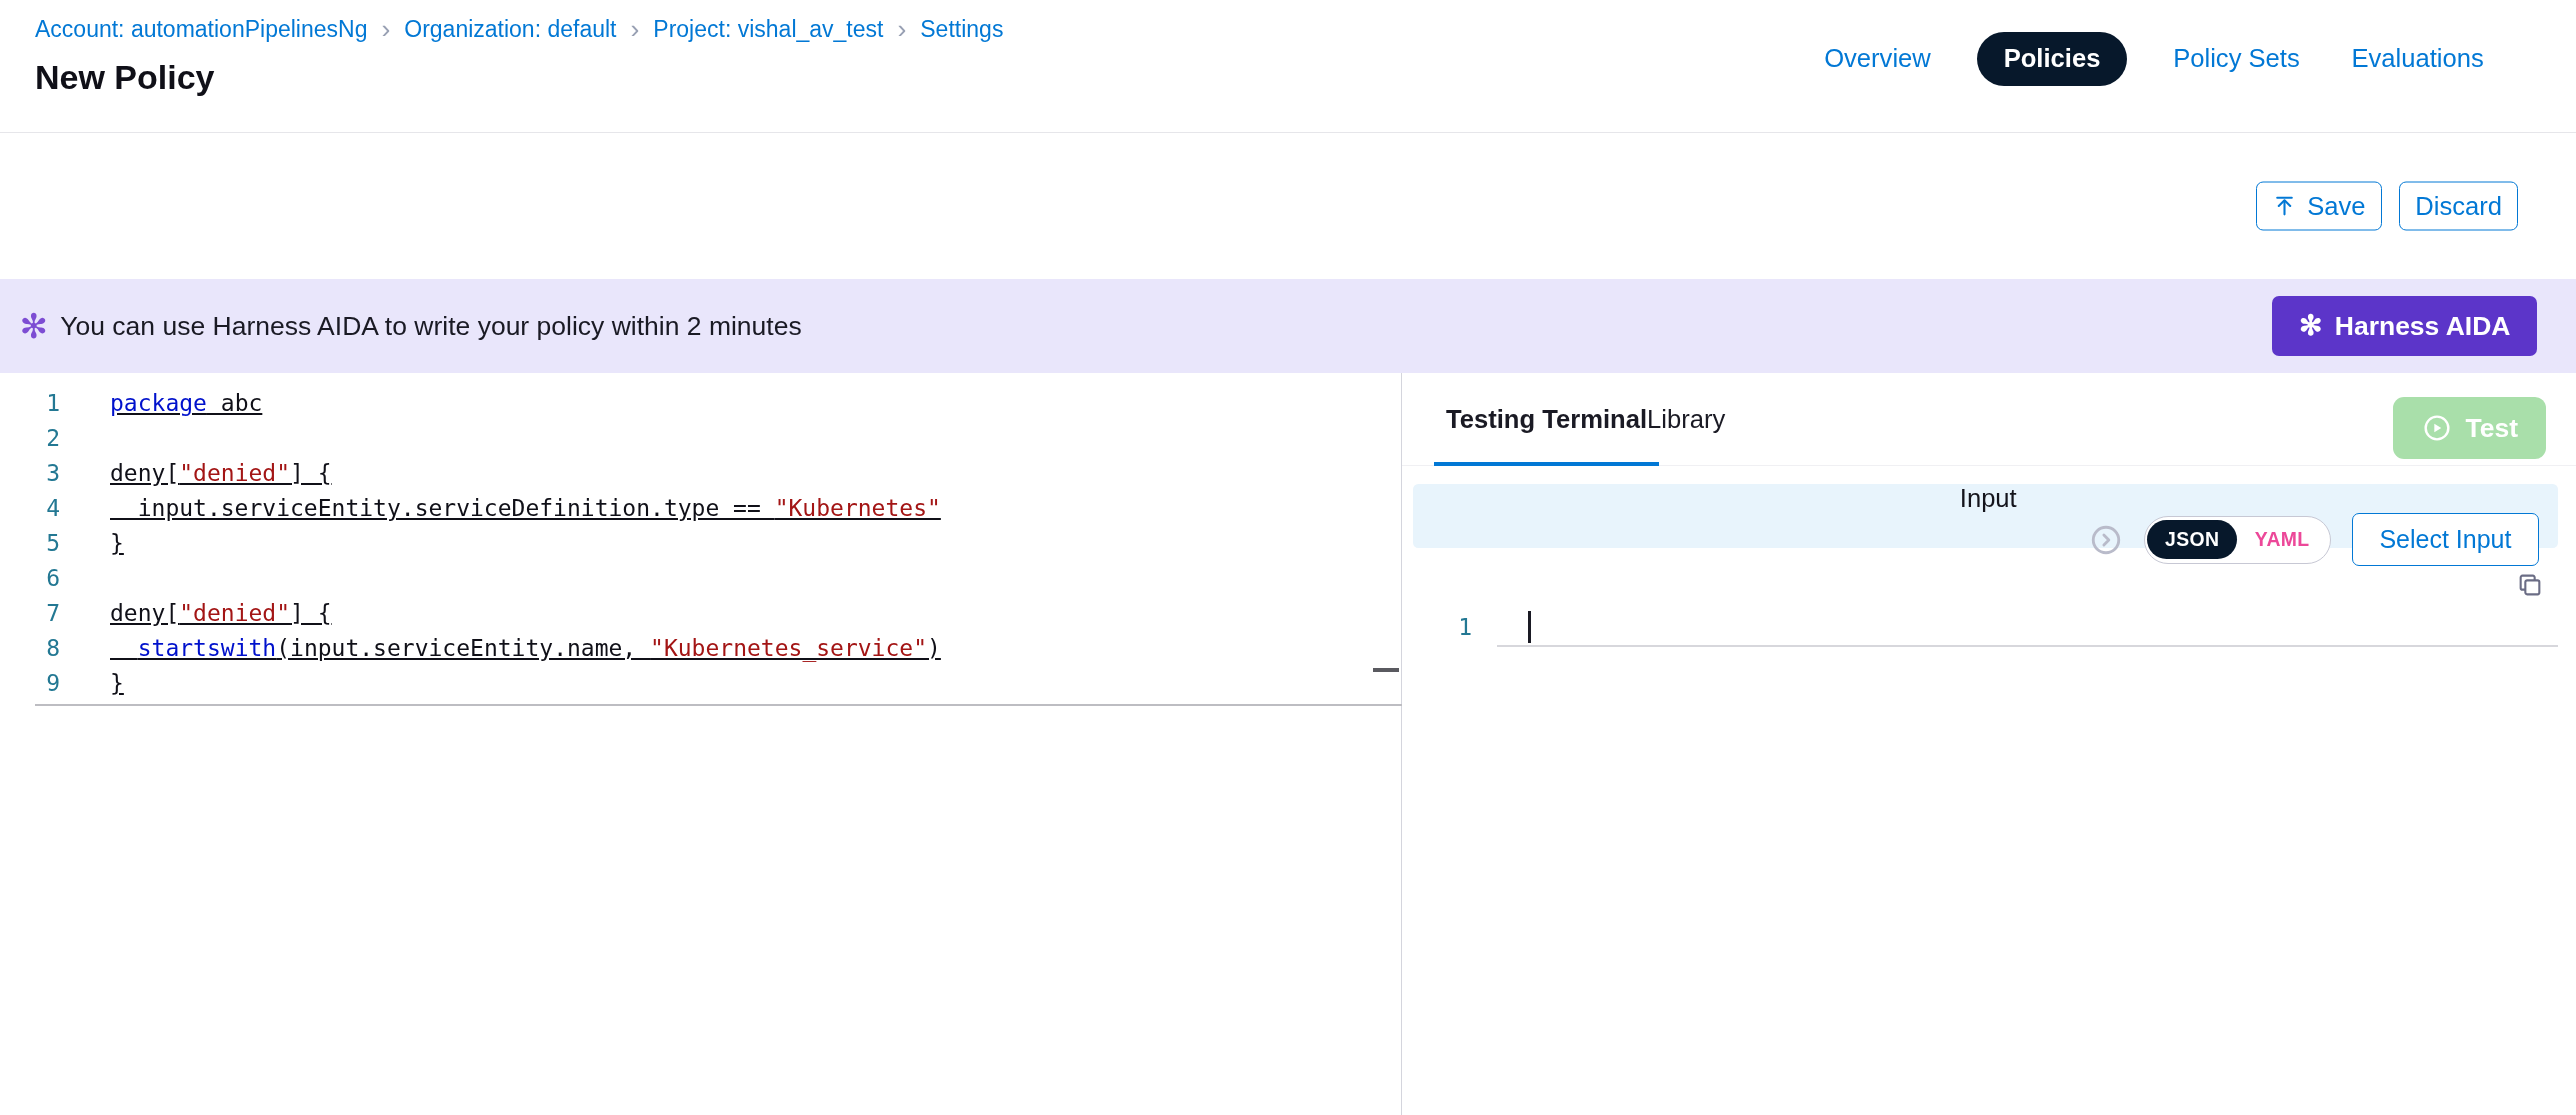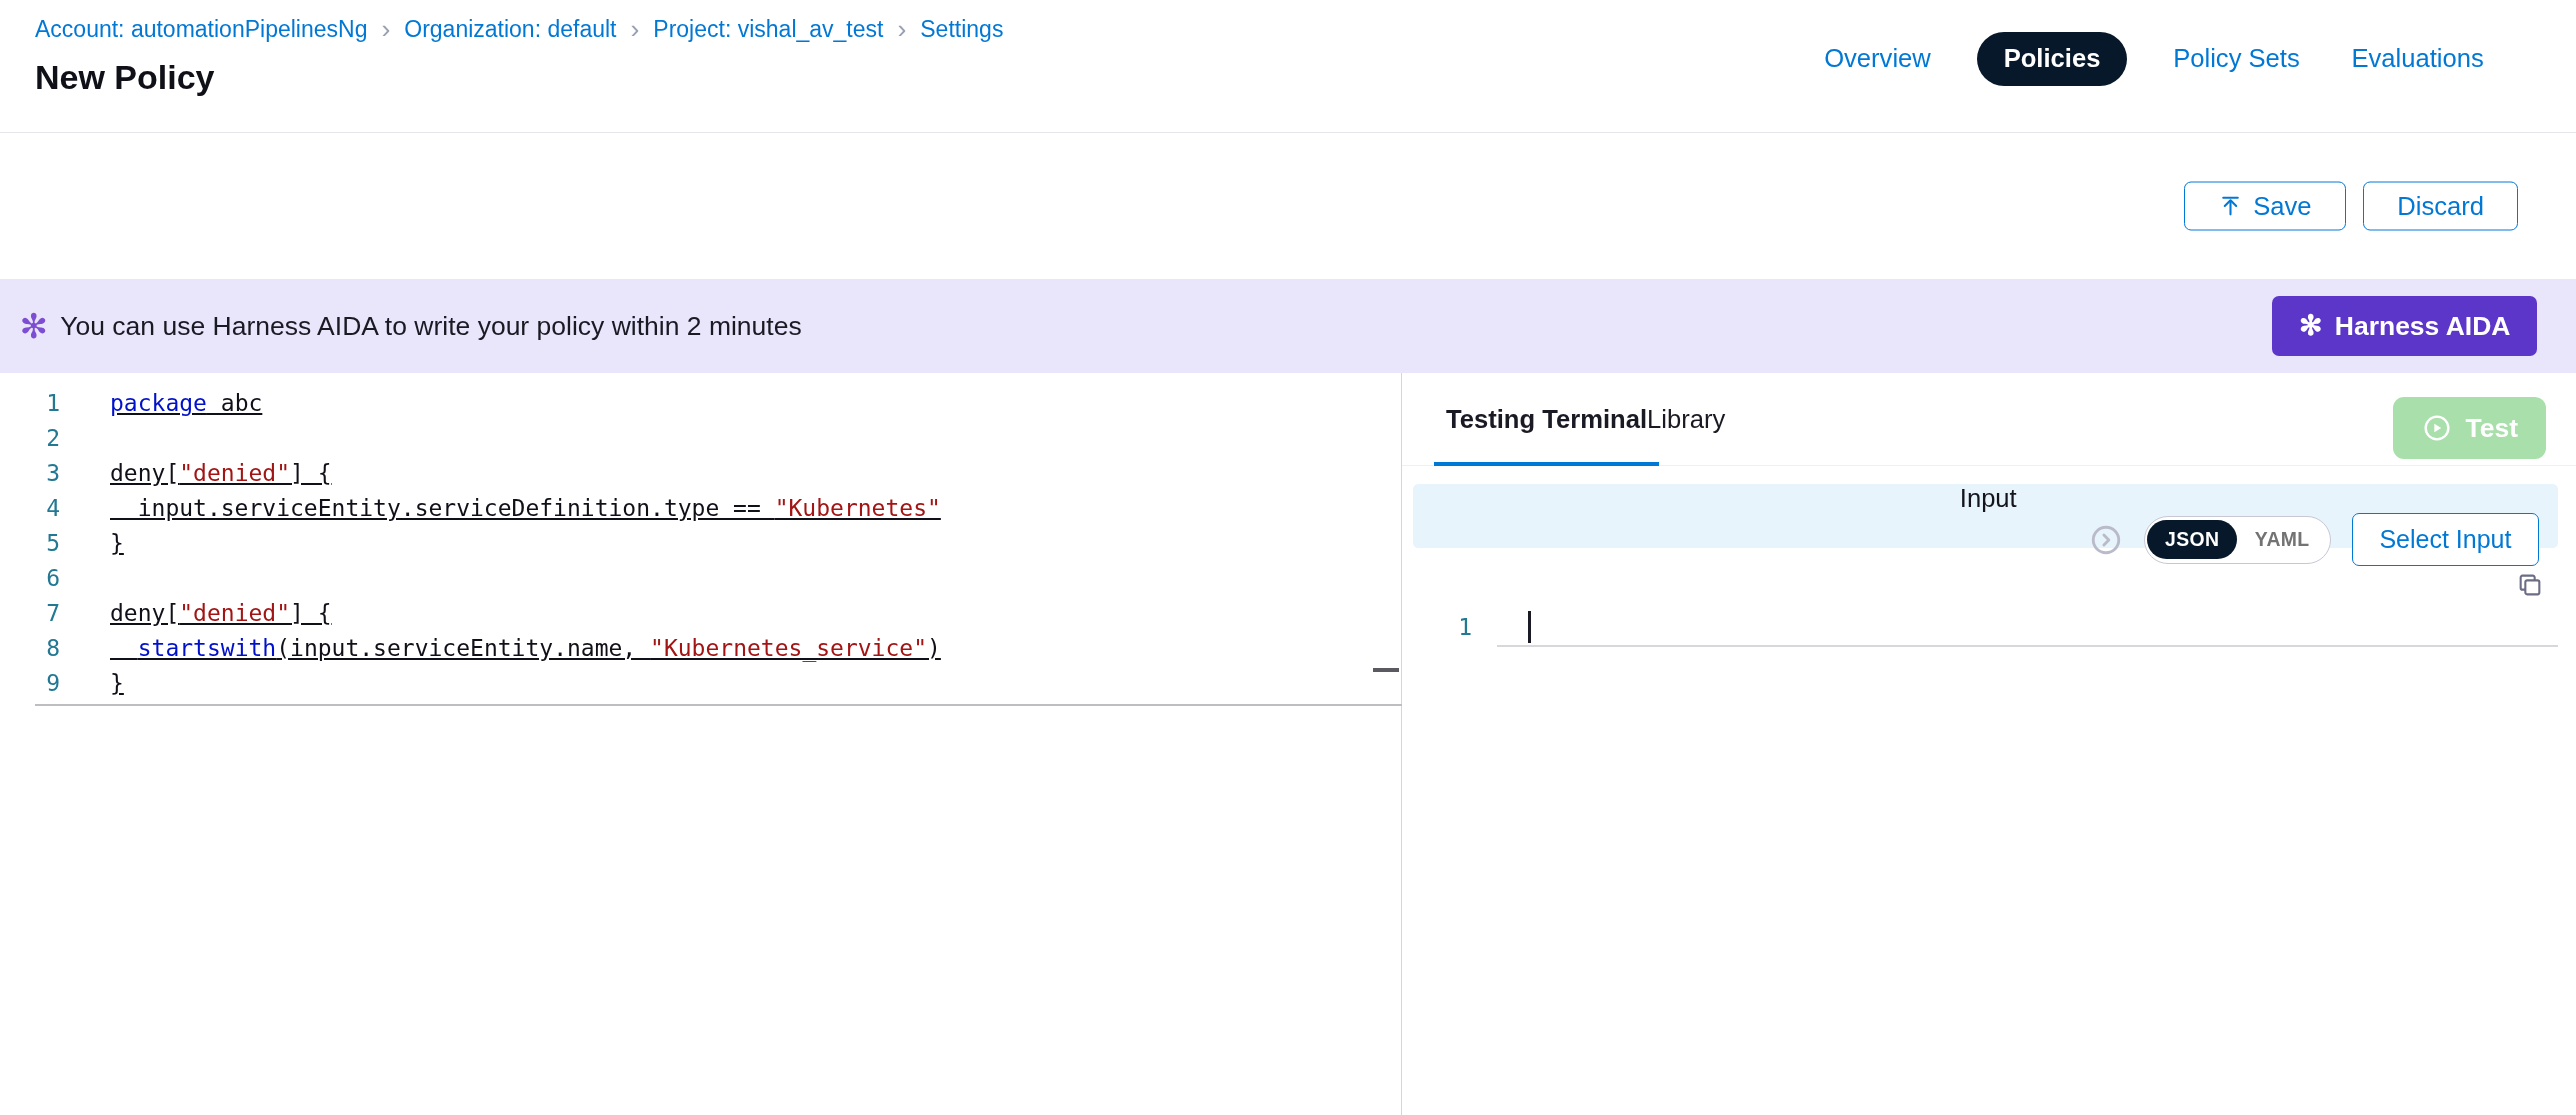--- a/index.html
+++ b/index.html
@@ -21,21 +21,21 @@
   .page-title{ position:absolute; left:35px; top:58px; font-size:34px; font-weight:700; color:#101018; }
   .nav-tabs{ position:absolute; right:87px; top:32px; display:flex; align-items:center; gap:41px; font-size:25.6px; }
   .nav-tab{ color:var(--accent); text-decoration:none; cursor:pointer; padding:12.4px 5.3px; }
   .nav-tab.active{ background:var(--navy); color:#fff; padding:12.4px 26.5px; border-radius:39px; font-weight:600; }
   
   .toolbar{ position:relative; height:146px; background:#fff; }
   .policy-title-group{ position:absolute; left:35px; top:50%; transform:translateY(-50%); display:flex; align-items:center; gap:19.4px; }
   .policy-name{ font-size:27px; font-weight:700; color:#17171f; }
   .icon-btn{ display:inline-flex; align-items:center; cursor:pointer; background:none; border:none; }
   .toolbar-actions{ position:absolute; right:58px; top:50%; transform:translateY(-50%); display:flex; gap:17.7px; }
-  .btn-outline{ display:flex; align-items:center; gap:10.6px; height:49px; padding:0 33px; background:#fff;
+  .btn-outline{ display:flex; align-items:center; gap:10.6px; height:49px; padding:0 15px; background:#fff;
     border:1.8px solid var(--accent); border-radius:7px; color:var(--accent); font-size:25.6px;
     font-family:inherit; cursor:pointer; }
   
   .banner{ height:94px; background:var(--purple_light); display:flex; align-items:center; padding:0 39px 0 19.4px; gap:12.4px; }
   .sparkle{ color:var(--purple_icon); font-size:34px; line-height:1; }
   .banner-text{ font-size:26.5px; color:#1a1a24; }
   .aida-btn{ margin-left:auto; display:flex; align-items:center; gap:12.4px; background:var(--purple); color:#fff;
     border:none; border-radius:7px; height:60px; padding:0 26.5px; font-size:26.5px; font-weight:700;
     font-family:inherit; cursor:pointer; }
   .aida-btn .sparkle{ color:#fff; font-size:28px; }
@@ -60,21 +60,21 @@
   .t-tab.active::after{ content:""; position:absolute; left:-12.4px; right:-12.4px; bottom:-0.9px; height:3.5px; background:var(--accent); }
   .test-btn{ position:absolute; right:30px; top:24px; height:62px; padding:0 28px; display:flex; align-items:center; gap:12.4px;
     background:var(--green_disabled); color:#fff; font-weight:700; font-size:26.5px; border:none; border-radius:11px;
     font-family:inherit; cursor:default; }
   .input-band{ position:absolute; left:10.6px; right:17.7px; top:111px; height:64px; background:var(--input_band);
     border-radius:5.3px; display:flex; align-items:center; padding:0 19.4px 0 25px;flex-direction:column; }
   .input-label{ font-size:25.6px; color:#14141c; }
   .band-right{ margin-left:auto; display:flex; align-items:center; gap:21px; }
   .format-toggle{ display:flex; align-items:center; background:#fff; border:1.8px solid #c7c8d4; border-radius:26.5px; height:48px; padding:2.6px; }
   .seg{ font-size:19.4px; font-weight:700; padding:0 17.7px; height:39px; display:flex; align-items:center;
-    border-radius:21px; color:#737373; cursor:pointer; letter-spacing:0.4px; }
+    border-radius:21px; color:#ec4899; cursor:pointer; letter-spacing:0.4px; }
   .seg.active{ background:var(--navy); color:#fff; }
   .select-input-btn{ height:53px; padding:0 26.5px; background:#fff; border:1.8px solid var(--accent); color:var(--accent);
     font-size:25px; border-radius:7px; font-family:inherit; cursor:pointer; }
   .copy-icon{ position:absolute; right:32px; top:198px; cursor:pointer; }
   .input-row{ position:absolute; top:236px; left:0; height:35px; display:flex; align-items:center;
     font-family:"DejaVu Sans Mono","Liberation Mono",monospace; }
   .input-ln{ width:70px; text-align:right; font-size:23px; color:var(--line_number); }
   .caret{ margin-left:56px; width:2.6px; height:32px; background:#1a1a24; }
   .input-underline{ position:absolute; top:272px; left:95px; right:17.7px; height:1.8px; background:#d7d7dc; }
 </style>

